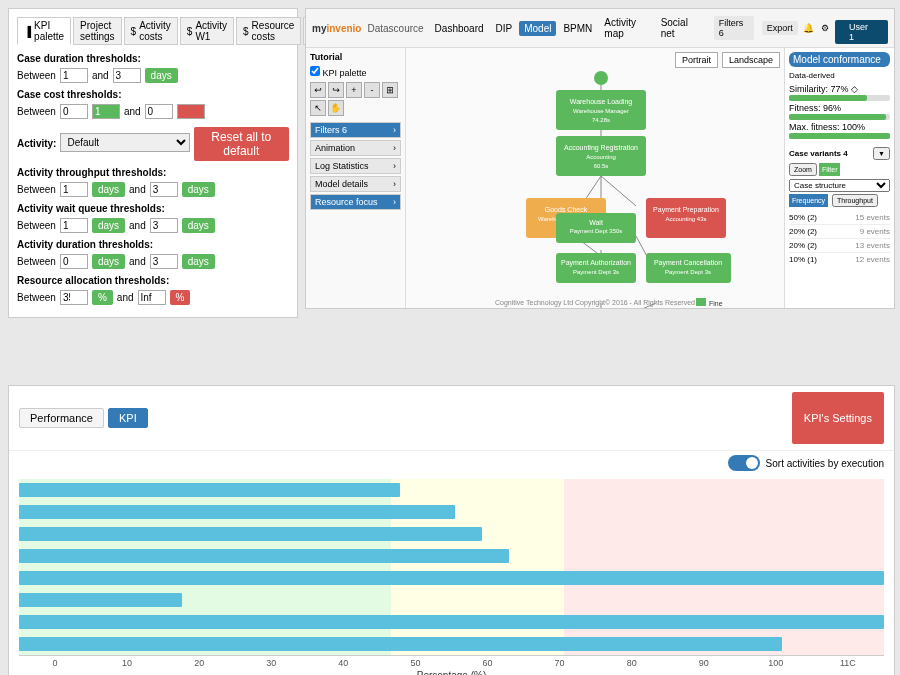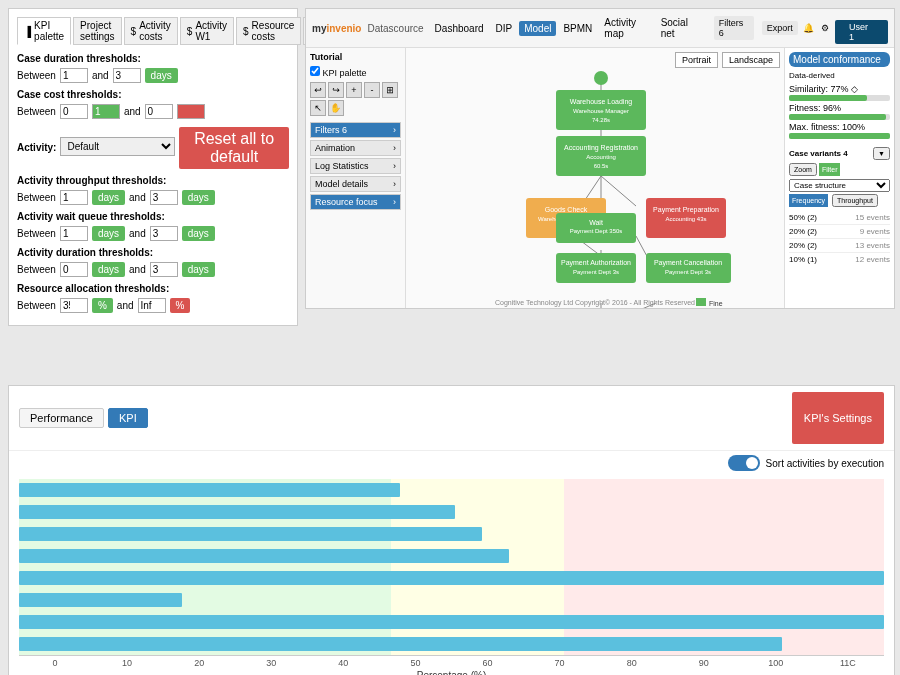--- a/index.html
+++ b/index.html
@@ -64,21 +64,21 @@
       padding: 2px 6px;
       font-size: 10px;
       cursor: pointer;
       border-radius: 2px;
     }
     .btn-reset {
       background: #d9534f;
       color: #fff;
       border: none;
       padding: 3px 8px;
-      font-size: 16px;
+      font-size: 12px;
       cursor: pointer;
       border-radius: 2px;
       float: right;
       margin-top: 4px;
     }
     .activity-select {
       width: 160px;
       font-size: 10px;
       border: 1px solid #aaa;
       padding: 2px;

